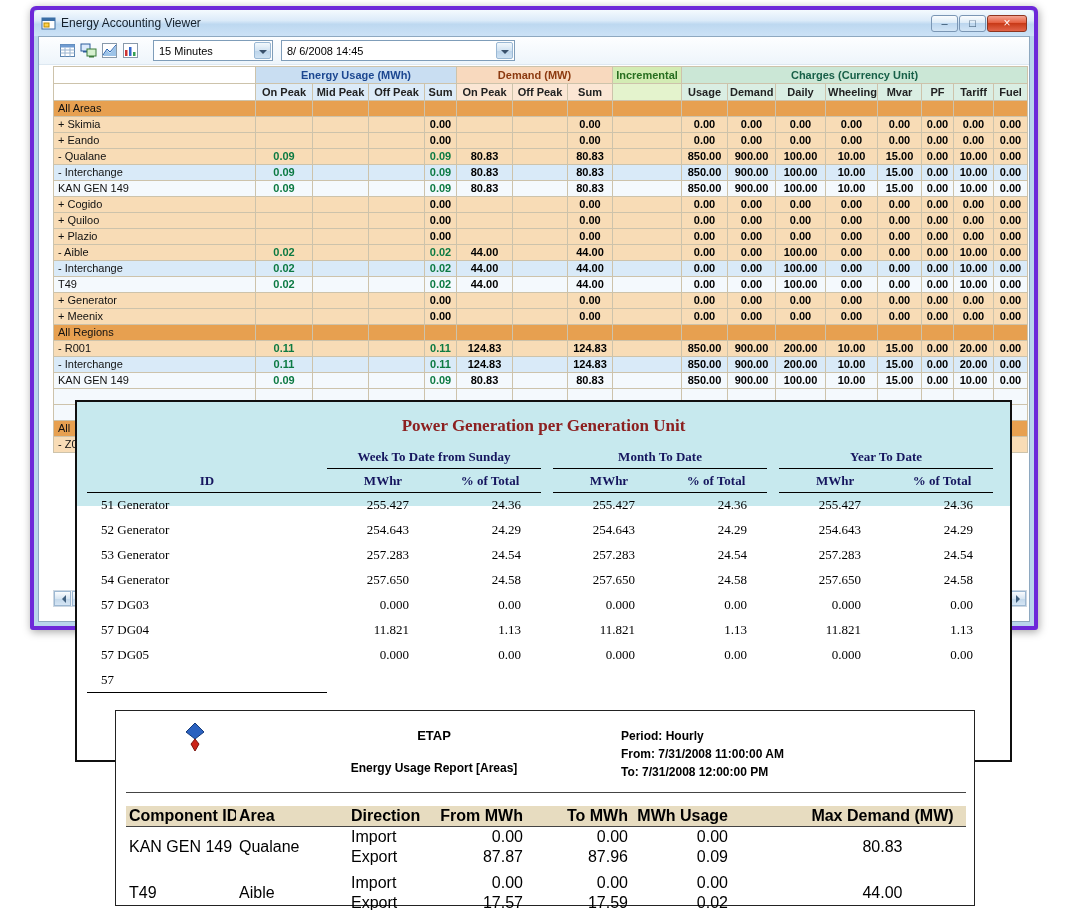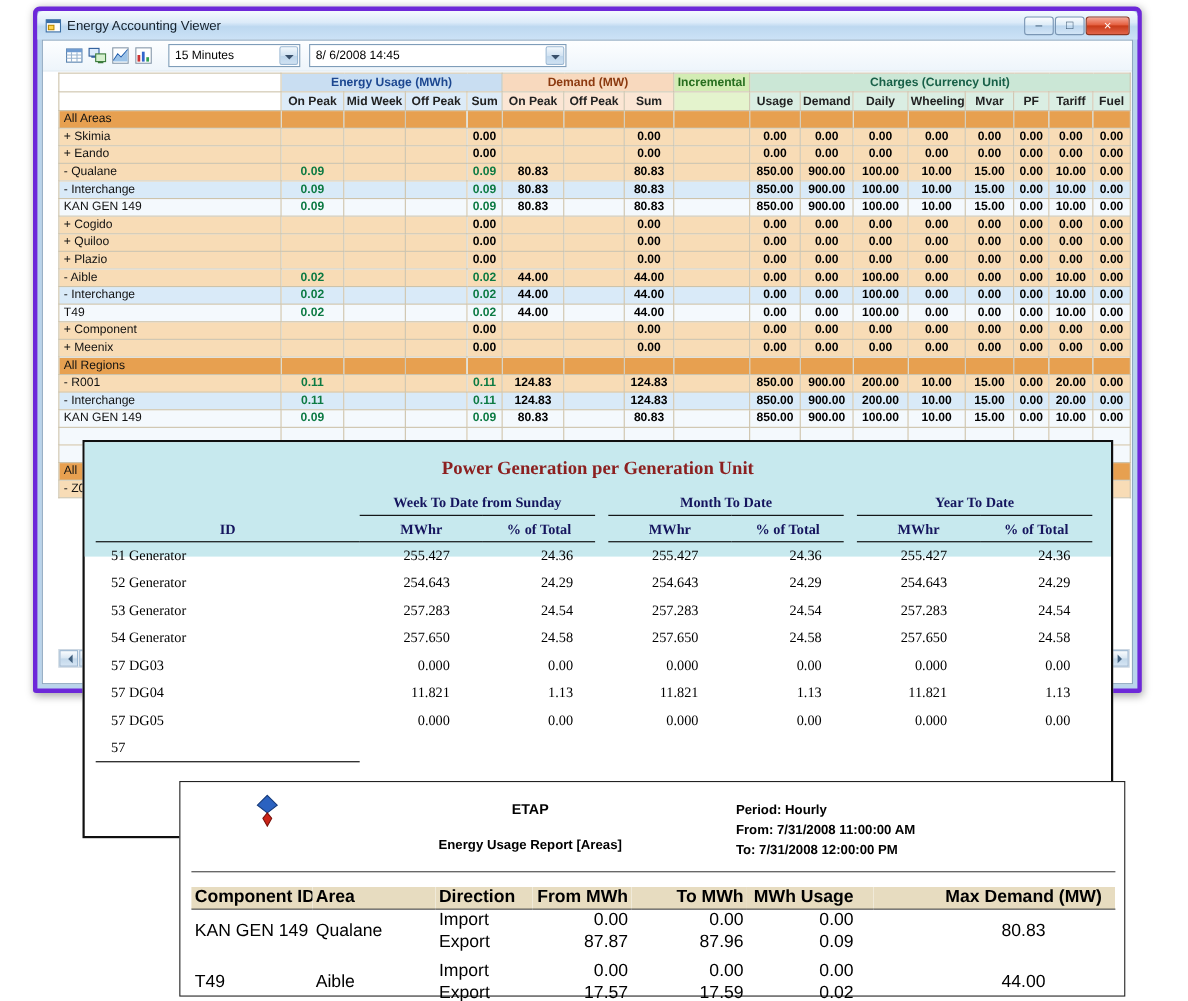--- a/index.html
+++ b/index.html
@@ -86,21 +86,21 @@
   table.r1 th.sub { border-bottom:1px solid #000; text-align:center; padding:4px 0 3px; }
   table.r1 th.spacer, table.r1 td.spacer { border:none; }
   table.r1 td { height:25px; color:#000; }
   td.r1-id   { padding-left:14px; }
   td.r1-id.partial { border-bottom:1px solid #000; }
   td.r1-mwhr { text-align:right; padding-right:30px; }
   td.r1-pct  { text-align:right; padding-right:20px; }
 
   
   .report2 { position:absolute; left:115px; top:710px; width:860px; height:196px; z-index:20;
-             background:#fff; border:1px solid #222; font-size:12px; color:#000;margin-left:48px; }
+             background:#fff; border:1px solid #222; font-size:12px; color:#000; }
   .etap-logo { position:absolute; left:68px; top:11px; }
   .r2-center { position:absolute; left:0; top:0; width:636px; text-align:center; }
   .r2-app   { margin-top:17px; font-weight:bold; font-size:13px; }
   .r2-title { margin-top:18px; font-weight:bold; font-size:12px; }
   .r2-meta  { position:absolute; left:505px; top:16px; font-weight:bold; line-height:18px; }
   .r2-rule  { position:absolute; left:10px; top:81px; width:840px; border-top:1px solid #444; }
   table.r2 { position:absolute; left:10px; top:95px; width:840px; border-collapse:collapse;
              table-layout:fixed; font-size:16px; }
   table.r2 th { height:20px; background:#e7dcc0; border-bottom:1px solid #444;
                 font-weight:bold; white-space:nowrap; overflow:hidden; }
@@ -202,21 +202,21 @@
           <tr>
               <th class="g-blank" colspan="1"></th>
               <th class="g-energy" colspan="4">Energy Usage (MWh)</th>
               <th class="g-demand" colspan="3">Demand (MW)</th>
               <th class="g-incr" colspan="1">Incremental</th>
               <th class="g-charges" colspan="8">Charges (Currency Unit)</th>
             </tr>
           <tr>
               <th class="s-blank"></th>
               <th class="s-energy">On Peak</th>
-              <th class="s-energy">Mid Week</th>
+              <th class="s-energy">Mid Peak</th>
               <th class="s-energy">Off Peak</th>
               <th class="s-energy">Sum</th>
               <th class="s-demand">On Peak</th>
               <th class="s-demand">Off Peak</th>
               <th class="s-demand">Sum</th>
               <th class="s-incr"></th>
               <th class="s-charges">Usage</th>
               <th class="s-charges">Demand</th>
               <th class="s-charges">Daily</th>
               <th class="s-charges">Wheeling</th>
@@ -449,21 +449,21 @@
               <td class="num">0.00</td>
               <td class="num">0.00</td>
               <td class="num">100.00</td>
               <td class="num">0.00</td>
               <td class="num">0.00</td>
               <td class="num">0.00</td>
               <td class="num">10.00</td>
               <td class="num">0.00</td>
             </tr>
             <tr class="r-area">
-              <td class="lbl ind-1">+ Component</td>
+              <td class="lbl ind-1">+ Generator</td>
               <td class="num"></td>
               <td class="num"></td>
               <td class="num"></td>
               <td class="num">0.00</td>
               <td class="num"></td>
               <td class="num"></td>
               <td class="num">0.00</td>
               <td class="num"></td>
               <td class="num">0.00</td>
               <td class="num">0.00</td>

